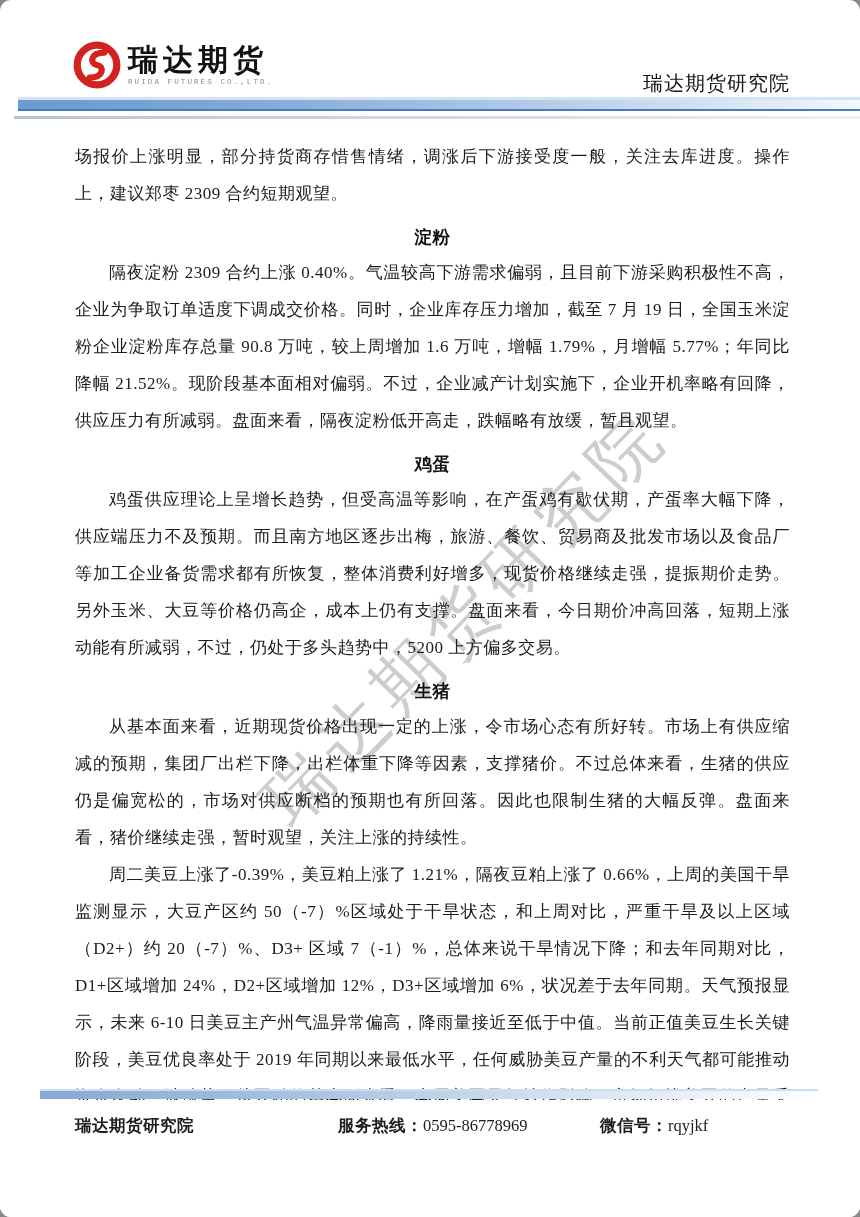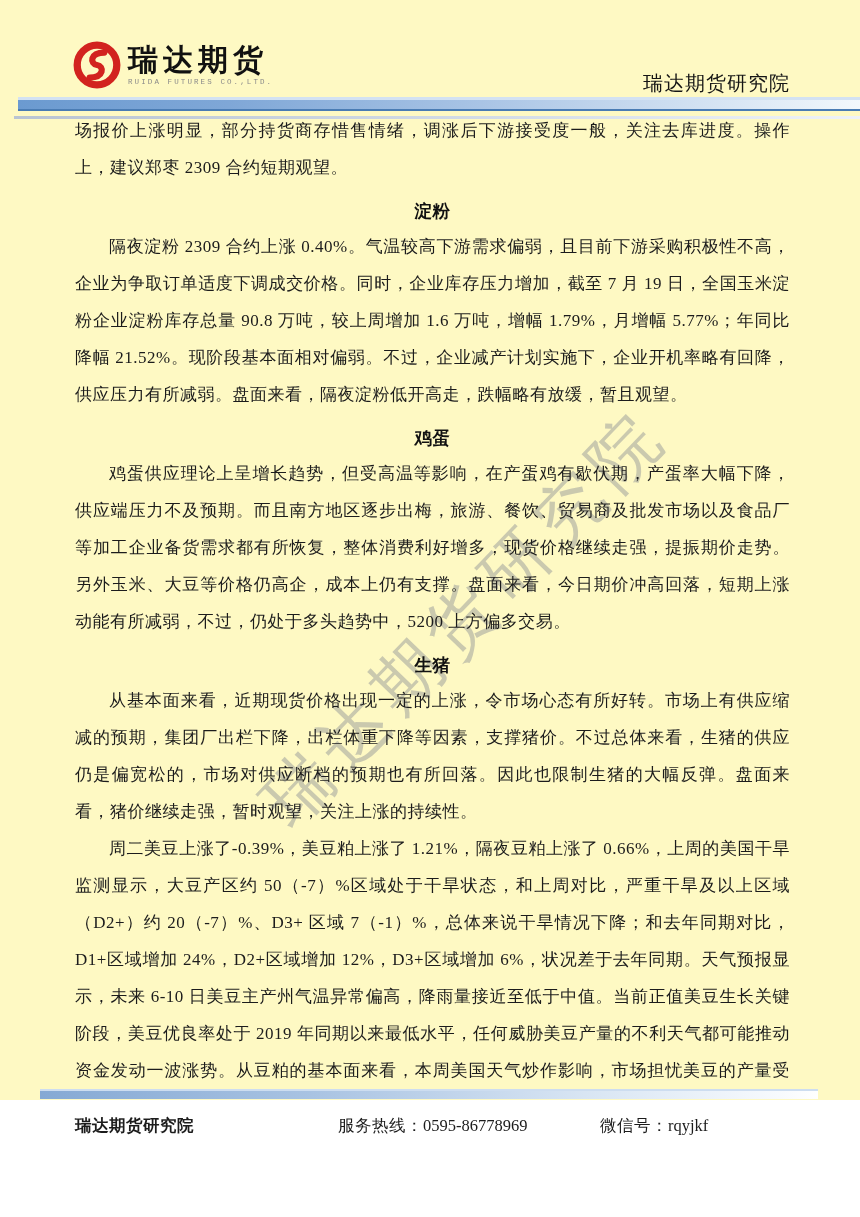--- a/index.html
+++ b/index.html
@@ -1,23 +1,24 @@
 <!DOCTYPE html>
 <html><head>
 <meta charset="utf-8">
 <style>
   html,body{margin:0;padding:0;background:#888;}
   .page{
     position:relative;
     width:860px;height:1217px;
     margin:0 auto;
-    background:#fef9c3;
+    background:#ffffff;
     overflow:hidden;
     font-family:"Liberation Serif","DejaVu Serif",serif;
     color:#1c1c1c;
+    border-radius:11px;
   }
 
   
   .header{position:absolute;top:0;left:0;right:0;height:122px;}
   .logo-row{position:absolute;left:72px;top:40px;display:flex;align-items:center;}
   .logo-icon{width:50px;height:50px;flex:0 0 auto;}
   .logo-text{margin-left:6px;display:flex;flex-direction:column;}
   .brand-cn{
     font-family:"Liberation Sans","DejaVu Sans",sans-serif;
     font-size:30px;font-weight:bold;color:#111;
@@ -49,21 +50,21 @@
     position:absolute;left:465px;top:618px;
     transform:translate(-50%,-50%) rotate(-46deg);
     font-family:"Liberation Serif","DejaVu Serif",serif;
     font-size:68px;letter-spacing:10px;white-space:nowrap;
     color:rgba(130,136,145,0.42);
     z-index:1;pointer-events:none;
   }
 
   
   .content{
-    position:absolute;top:112px;left:75px;right:70px;height:985px;
+    position:absolute;top:138px;left:75px;right:70px;height:985px;
     overflow:hidden;z-index:2;
     font-size:17px;line-height:37px;letter-spacing:0.5px;
     text-align:justify;
   }
   .content p{margin:0;}
   .para-indent{text-indent:2em;}
   .section-title{
     font-size:17.5px;font-weight:bold;color:#111;
     line-height:24px;margin:13px 0 5px 0;text-align:center;
   }
@@ -78,21 +79,21 @@
     background:linear-gradient(90deg,#85a9d4 0%,#a9c3e2 35%,#d8e5f3 70%,#f7fafd 95%,#ffffff 100%);
     border-top:2px solid #cdddf0;
   }
   .footer-row{
     position:absolute;top:14px;left:0;right:0;height:24px;
     font-size:16.5px;line-height:24px;white-space:nowrap;
   }
   .footer-institute{position:absolute;left:75px;font-weight:bold;letter-spacing:0.5px;}
   .footer-hotline{position:absolute;left:338px;}
   .footer-wechat{position:absolute;left:600px;}
-  .footer-label{font-weight:normal;letter-spacing:0.5px;}
+  .footer-label{font-weight:bold;letter-spacing:0.5px;}
   .footer-value{font-weight:normal;}
 </style>
 </head>
 <body>
 
 <div class="page">
 
   <div class="header">
     <div class="logo-row">
       <svg class="logo-icon" viewBox="0 0 48 48">

